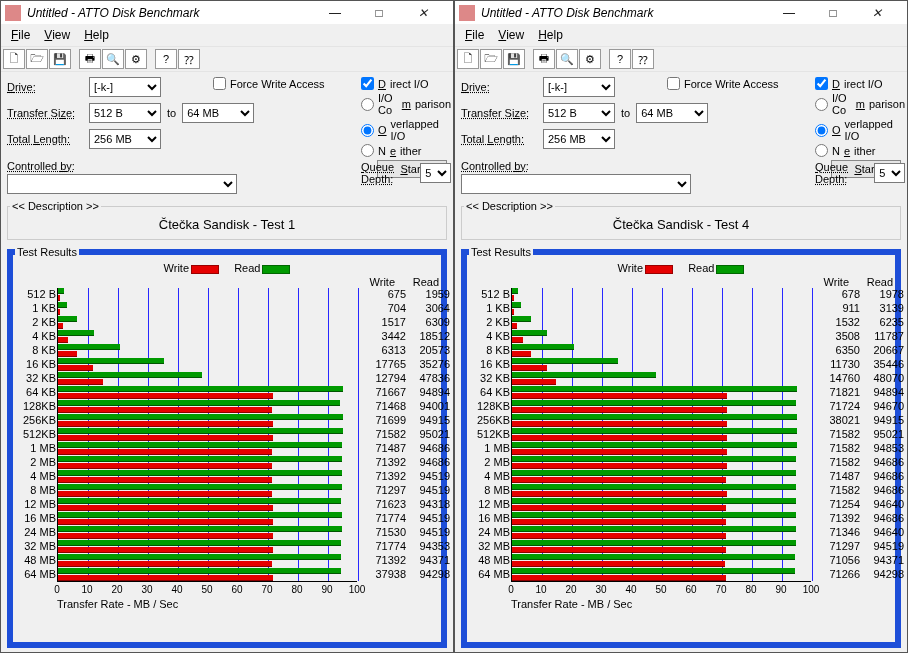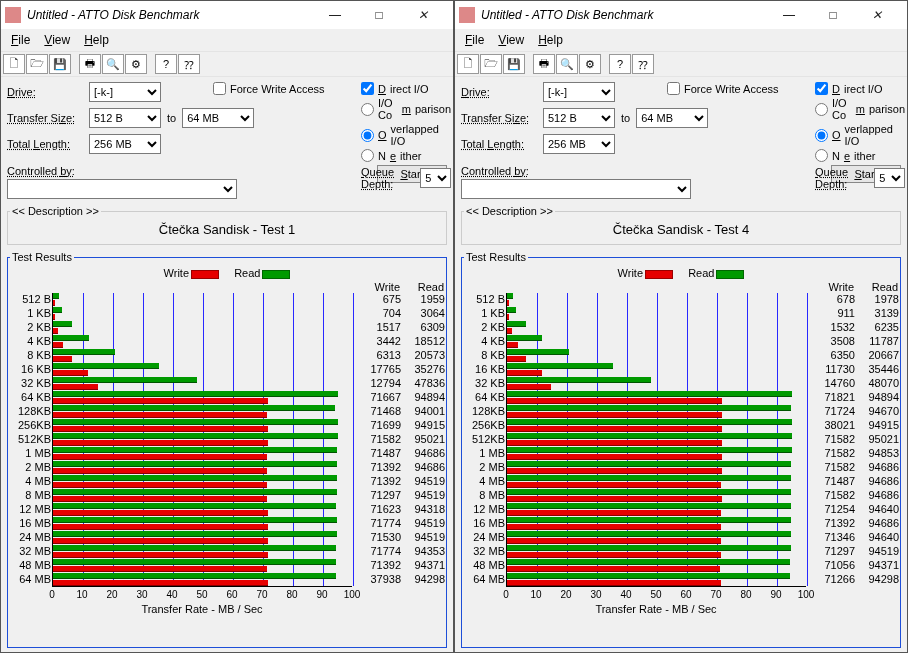--- a/index.html
+++ b/index.html
@@ -21,41 +21,41 @@
   select.dd { font-family:inherit;font-size:11px;height:20px;border:1px solid #7a7a7a;background:#fff;}
   .rightcol { position:absolute; left:360px; top:4px; width:90px;}
   .midcol { position:absolute; left:212px; top:4px; width:140px;}
   .chk,.rad { display:flex;align-items:center;gap:4px;font-size:11px;padding:1px 0;}
   .chk input,.rad input{margin:0;}
   .ctrl { padding:2px 6px; display:flex; gap:8px; align-items:flex-start;}
   .startbtn{width:70px;height:18px;border:1px solid #888;background:#e6e6e6;font-size:11px;}
   fieldset.desc{margin:4px 6px;border:1px solid #ccc;padding:2px;}
   fieldset.desc legend{font-size:11px;padding:0 2px;}
   .desctxt{text-align:center;font-size:13px;padding:3px 0 5px;}
-  fieldset.res{margin:2px 6px 4px;border:1px solid #1d4ed8;padding:2px 2px 2px 2px; flex:1;}
+  fieldset.res{margin:2px 6px 4px;border:6px solid #1d4ed8;padding:2px 2px 2px 2px; flex:1;}
   fieldset.res legend{font-size:11px;padding:0 2px;}
   .chartwrap{position:relative;height:352px;}
   .legend{text-align:center; font-size:11px; padding:2px 0;}
   .lg-write{display:inline-block;width:28px;height:9px;background:#e60000;margin:0 6px 0 2px; border:1px solid #900;vertical-align:middle;}
   .lg-read{display:inline-block;width:28px;height:9px;background:#009a00;margin:0 0 0 2px;border:1px solid #060;vertical-align:middle;}
   .hdr{ display:flex; font-size:11px;}
   .hdr .cat{width:42px;}
   .hdr .plot{flex:1;}
   .hdr .w,.hdr .r{width:44px;text-align:right;}
   .plotarea{position:relative;margin-left:42px;height:294px;border-left:1px solid #000;border-bottom:1px solid #000;width:300px;}
   .grid{position:absolute;top:0;bottom:0;border-left:1px solid #2828ff;}
   .barrow{position:absolute;left:0;height:14px;width:300px;}
   .bar-r{position:absolute;top:0;height:6px;background:#009a00;border-bottom:1px solid #050;}
   .bar-w{position:absolute;top:7px;height:6px;background:#e60000;border-bottom:1px solid #800;}
   .catlbl{position:absolute;right:302px;width:40px;text-align:right;font-size:11px;top:0;}
   .vals{position:absolute;right:-92px;width:88px;top:0;font-size:11px;display:flex;}
   .vals span{width:44px;text-align:right;}
   .xticks{position:absolute;left:42px;width:300px;top:296px;height:14px;font-size:10px;}
   .xt{position:absolute;transform:translateX(-50%);}
-  .xlabel{text-align:center;font-size:11px;padding-top:16px;margin-left:42px;width:300px;}
+  .xlabel{font-size:11px;padding-top:16px;margin-left:42px;width:300px;}
   u.k{text-decoration:underline;}
 </style>
 </head>
 <body>
 
 <div class="win" id="w0">
     <div class="titlebar">
     <span class="icon"></span>
     <span>Untitled - ATTO Disk Benchmark</span>
     <span class="spacer"></span>

